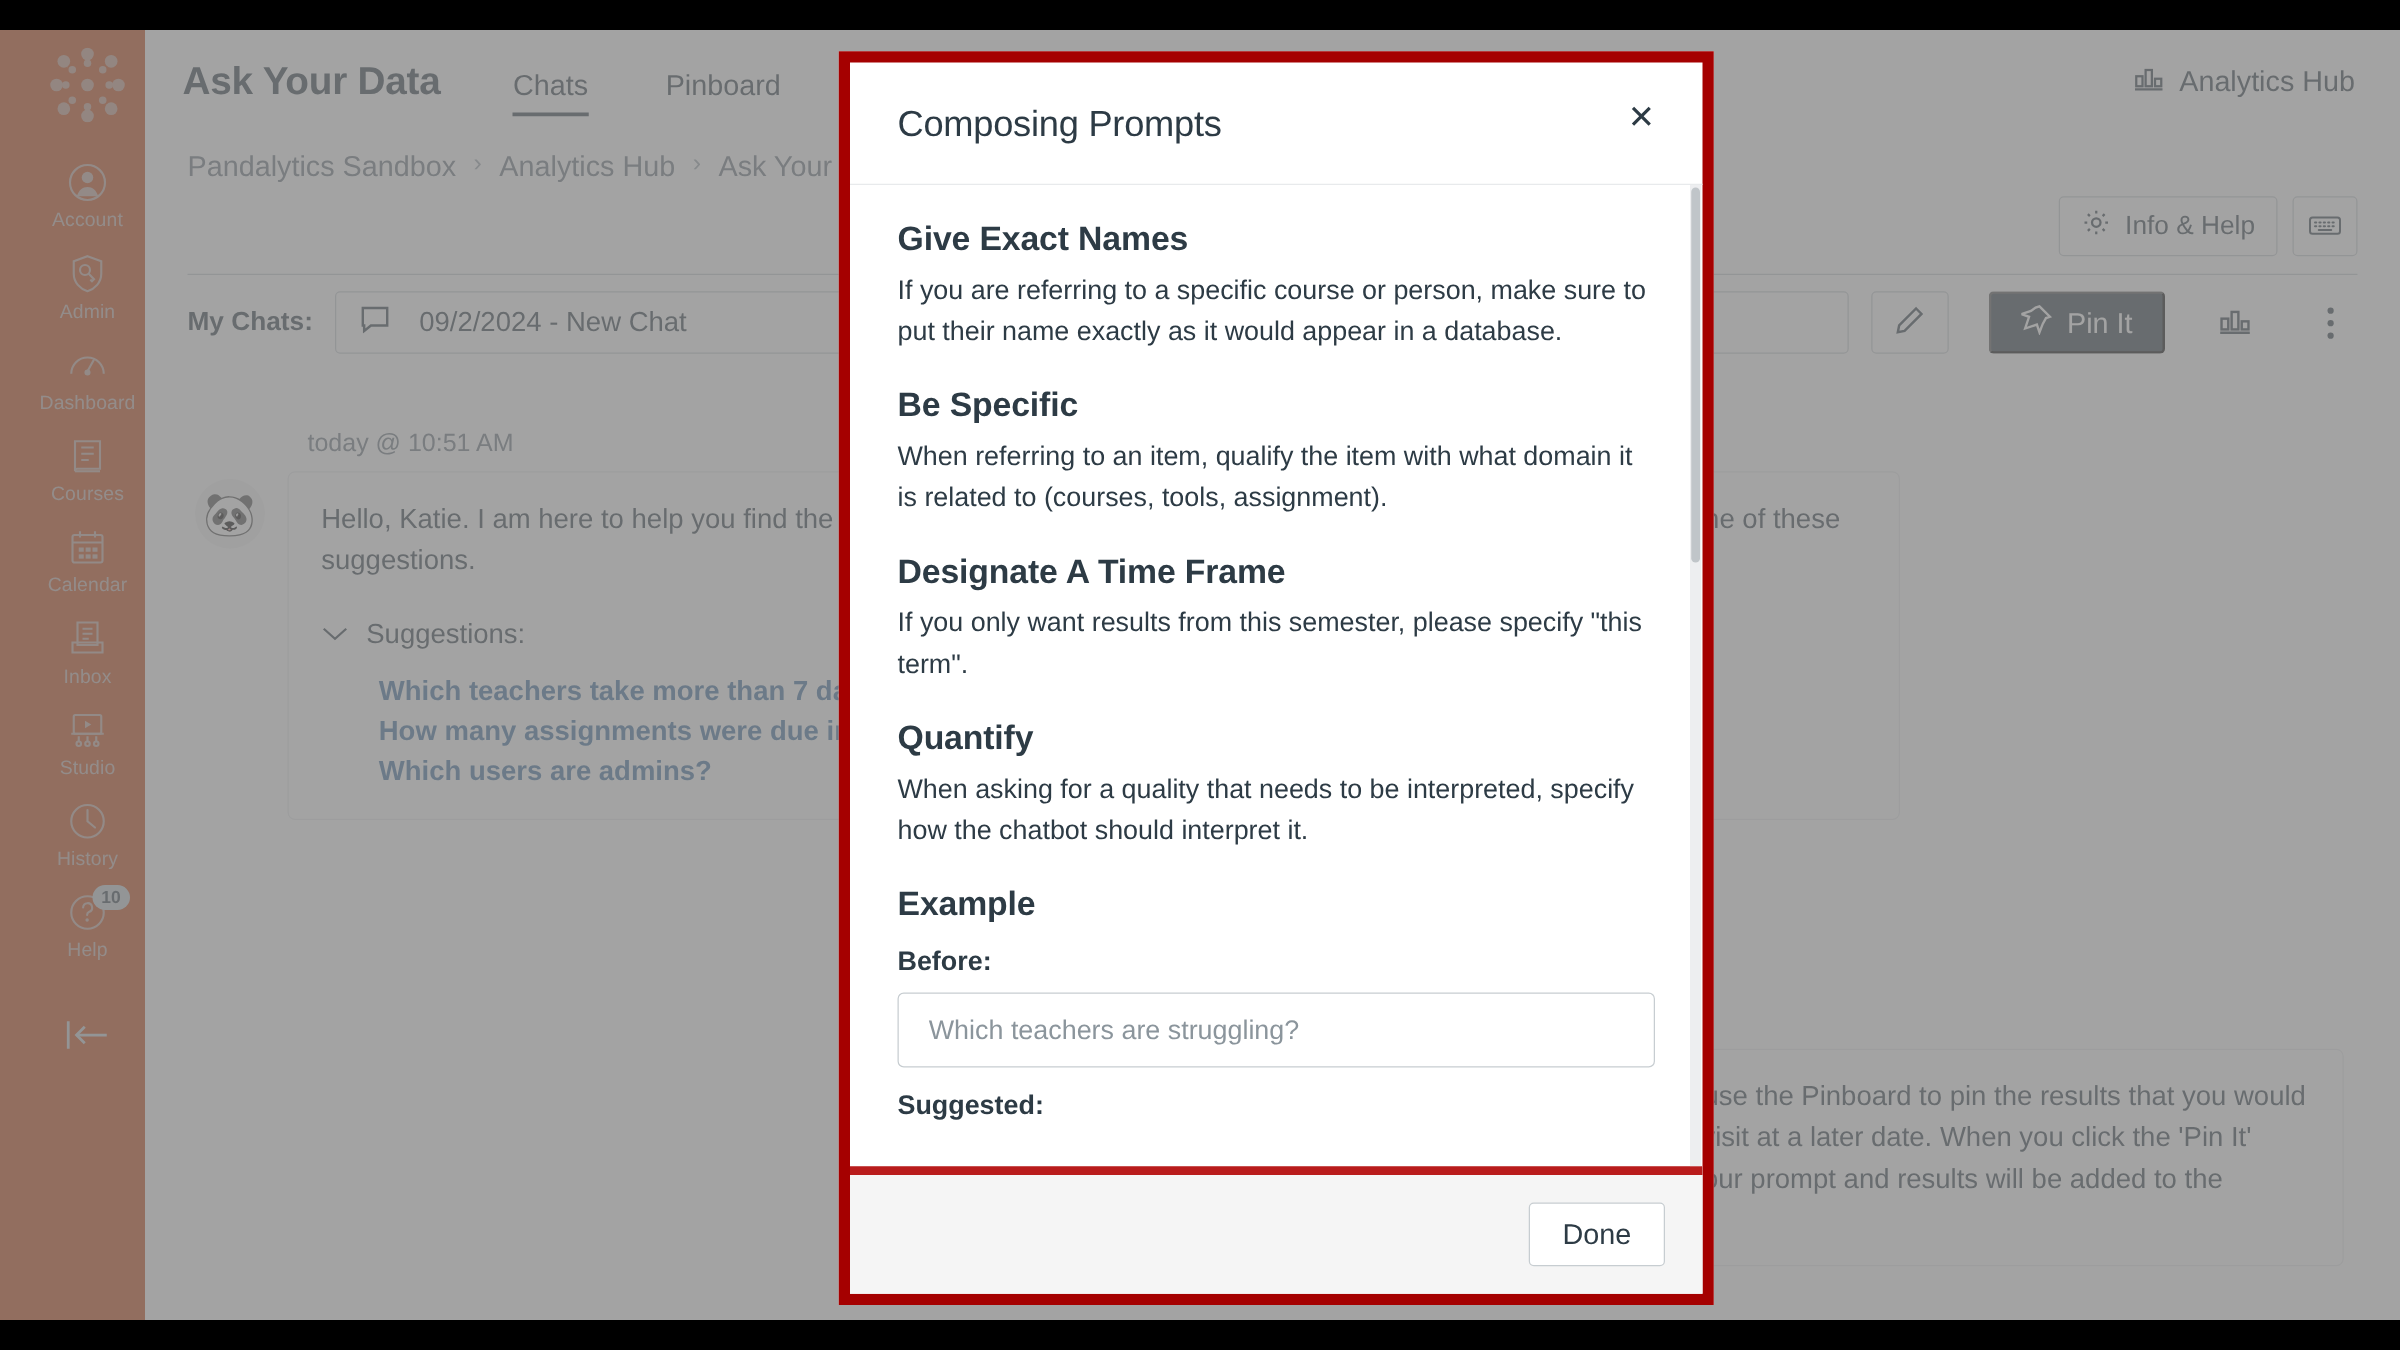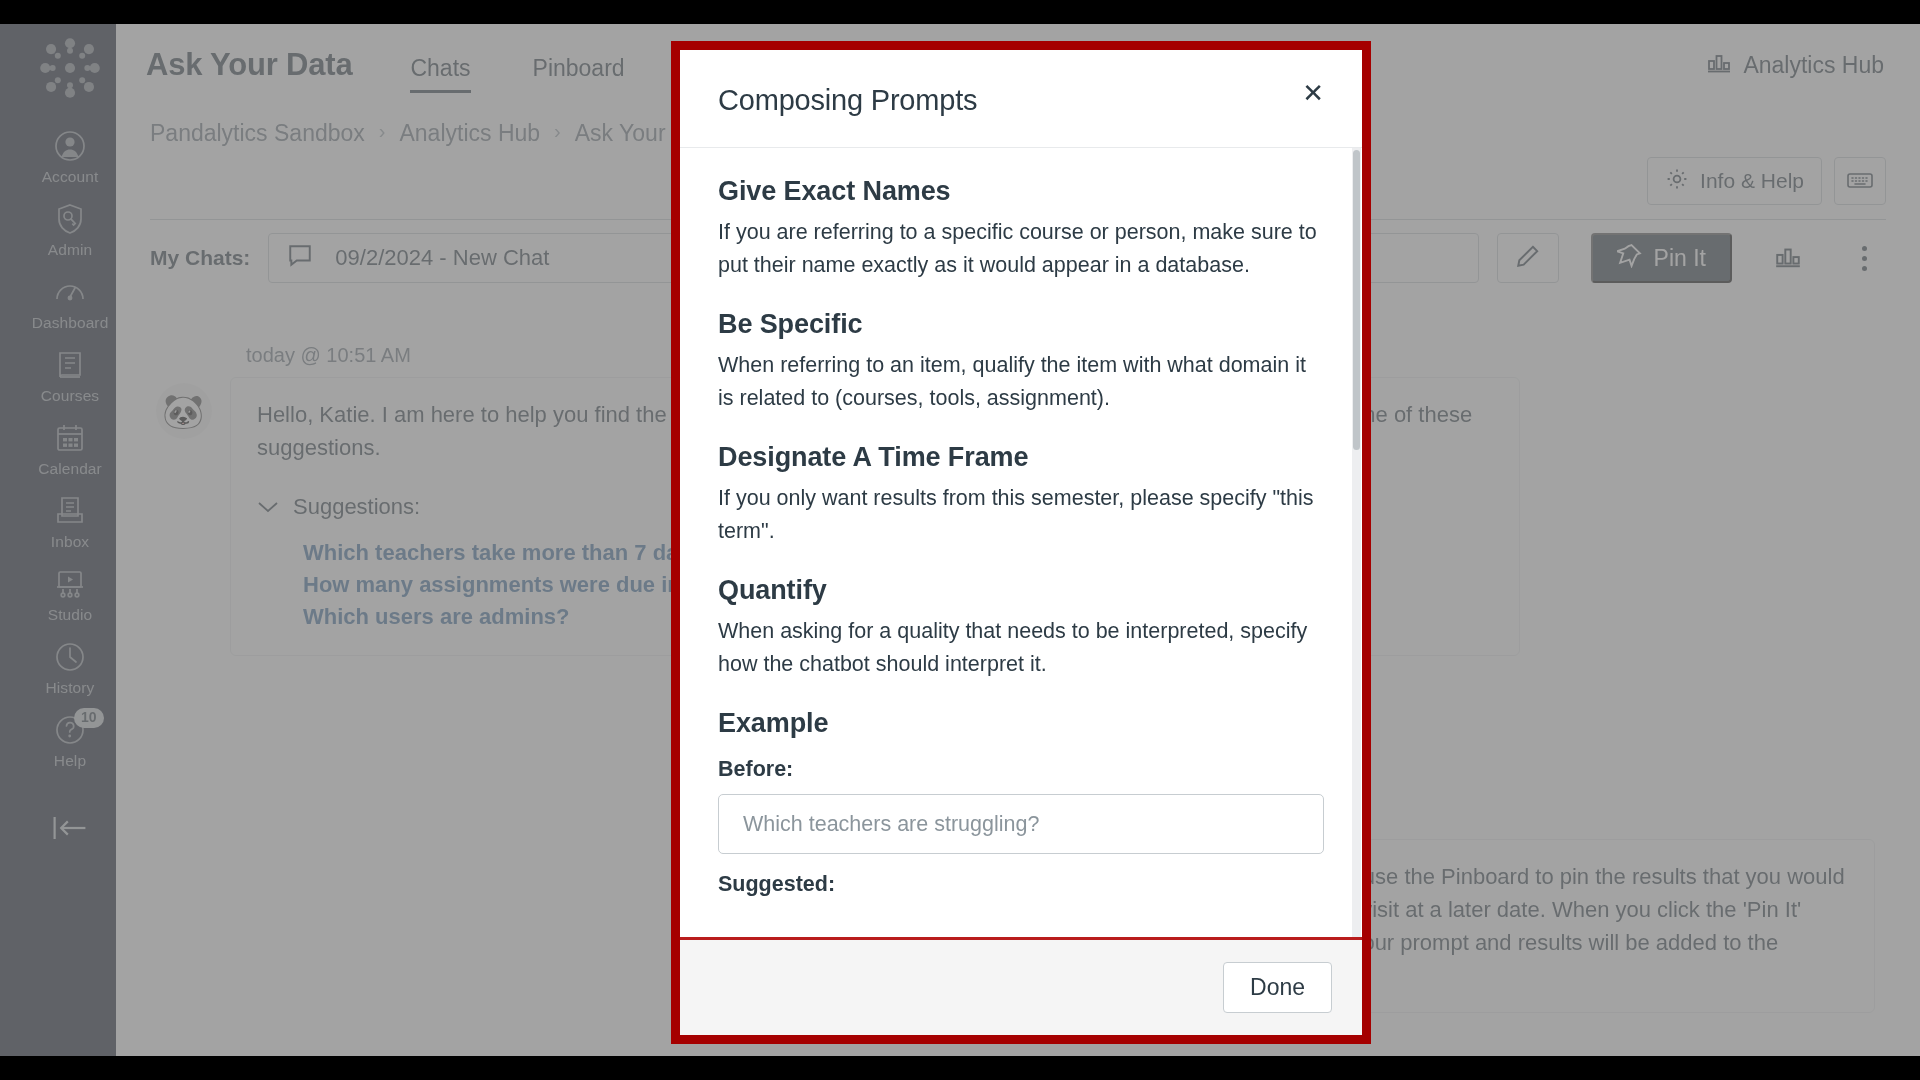--- a/index.html
+++ b/index.html
@@ -23,21 +23,21 @@
     width: 1920px; height: 1032px;
     background: #ffffff;
     overflow: hidden;
   }
 
   
   .globalnav {
     position: absolute;
     left: 0; top: 0;
     width: 116px; height: 1032px;
-    background: #0f172a;
+    background: #c2410c;
     display: flex;
     flex-direction: column;
     align-items: center;
     padding-top: 14px;
     z-index: 5;
     padding-left: 24px;
   }
   .gn-logo { width: 60px; height: 60px; margin-bottom: 22px; opacity: .62; }
   .gn-item {
     width: 116px;
@@ -227,21 +227,21 @@
   .sub-h { font-size: 21.5px; font-weight: 700; color: #2D3B45; margin-top: 18px; }
   .ex-input {
     margin-top: 12px;
     border: 1px solid #C7CDD1; border-radius: 5px;
     height: 60px; display: flex; align-items: center;
     padding: 0 24px;
     font-size: 21.5px; color: #8B959C;
   }
   .modal-footer {
     flex: 0 0 auto;
-    border-top: 3px solid #b91c1c;
+    border-top: 7px solid #b91c1c;
     background: #F5F5F5;
     padding: 22px 30px;
     display: flex; justify-content: flex-end;
   }
   .done-btn {
     border: 1px solid #C7CDD1; border-radius: 4px;
     background: #fff; color: #2D3B45;
     font-size: 23px; padding: 11px 26px;
     cursor: pointer;
     font-family: "Liberation Sans", sans-serif;

